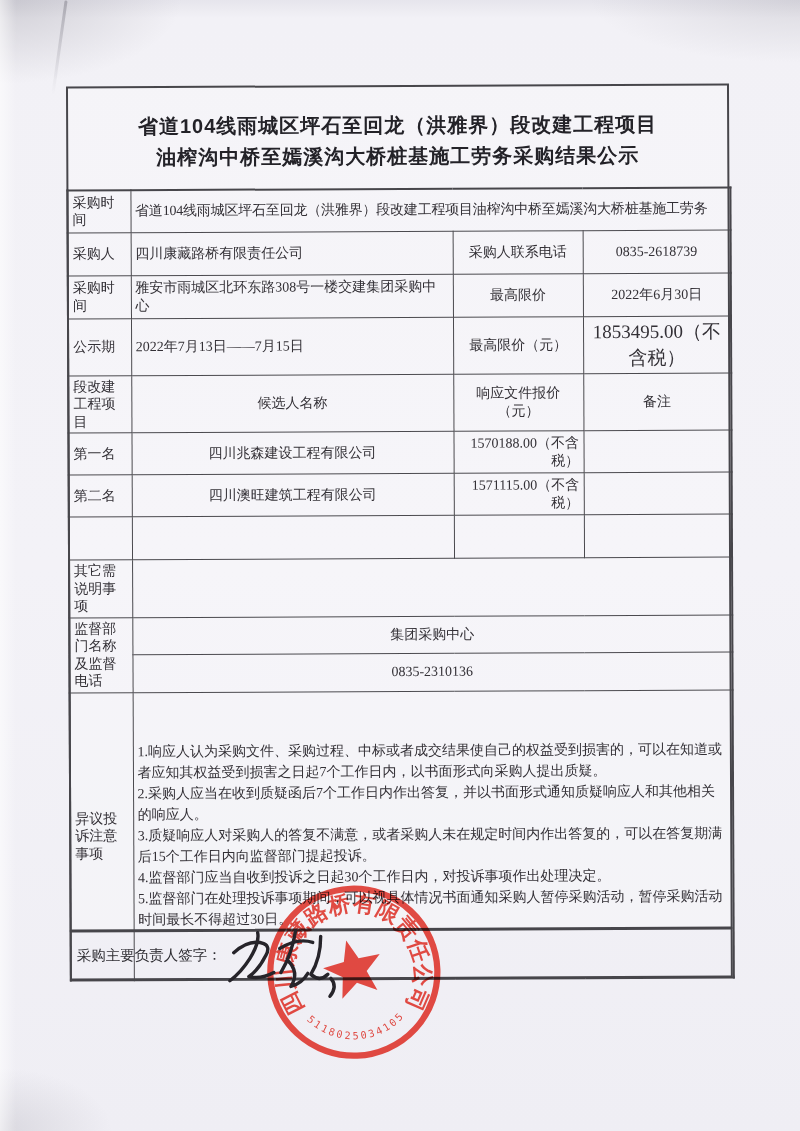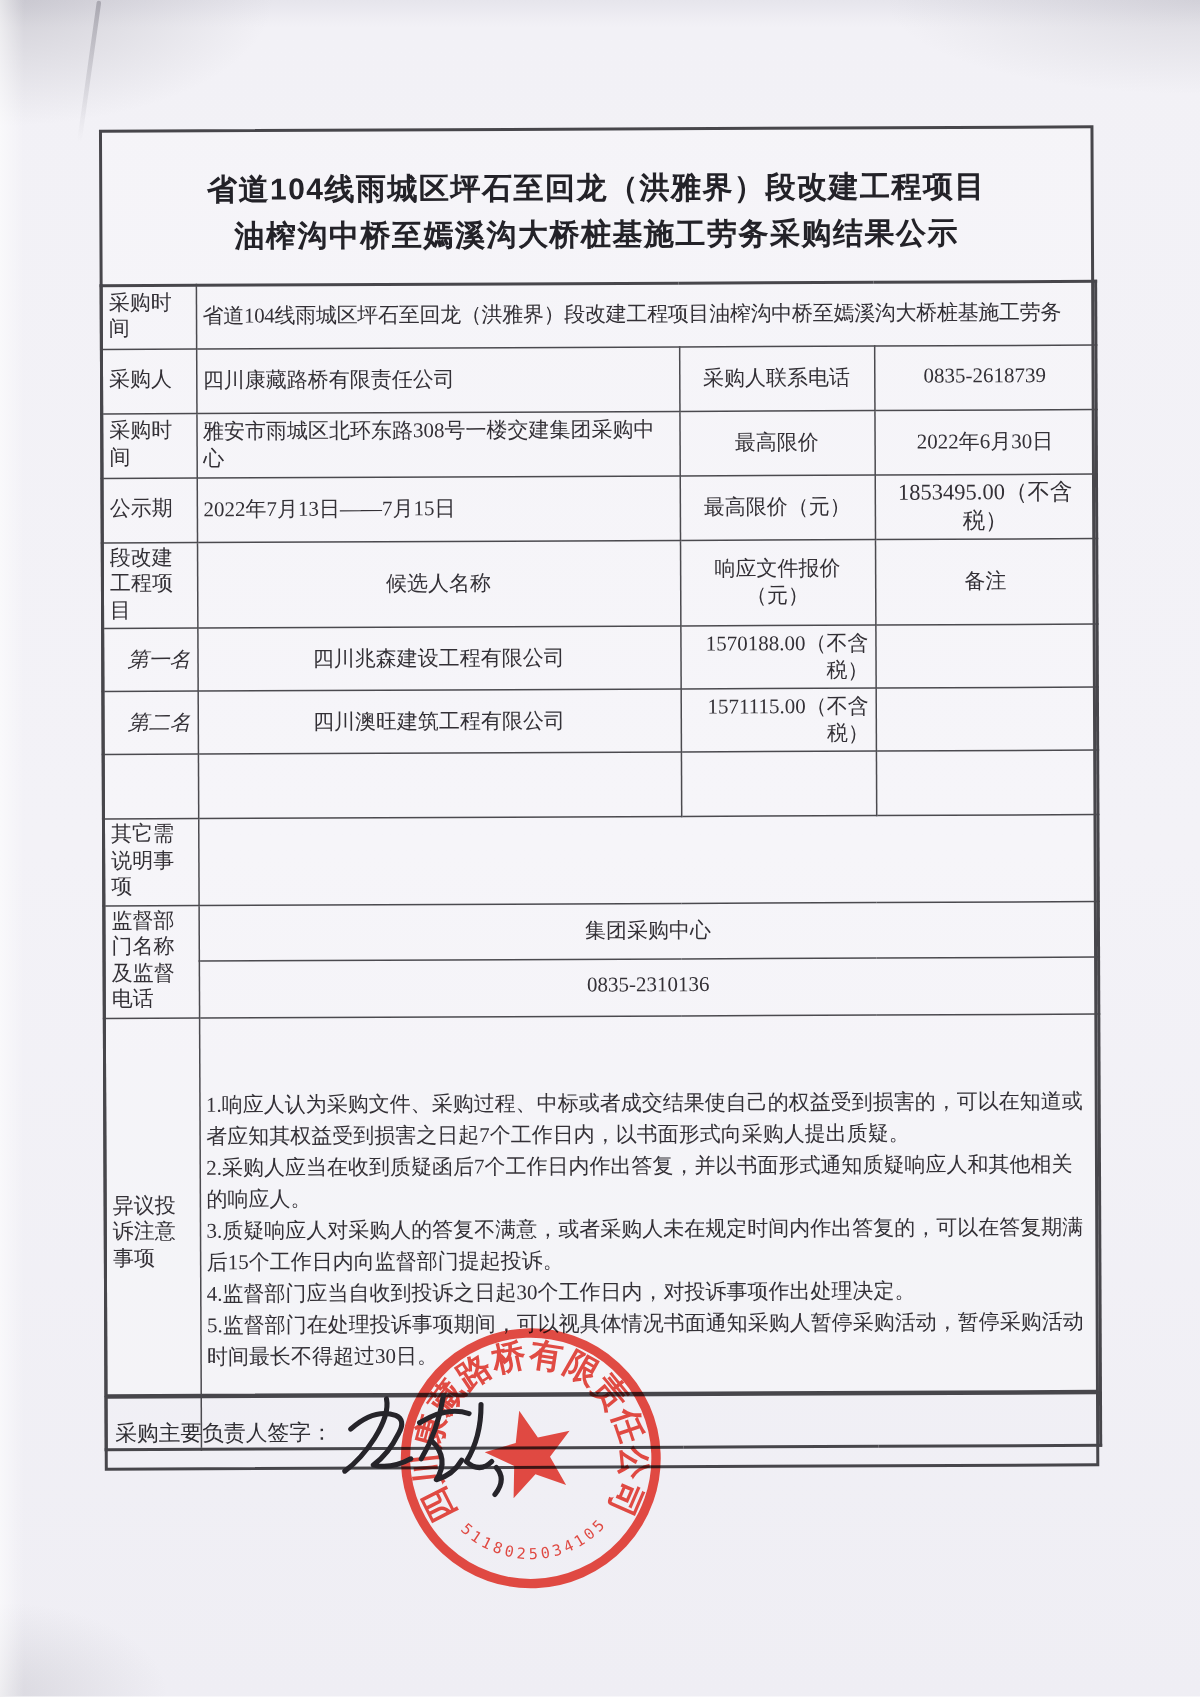--- a/index.html
+++ b/index.html
@@ -44,21 +44,21 @@
   table.main td {
     border:1px solid #4b4a4f; font-size:14px; color:#333036;
     padding:2px 4px; vertical-align:middle; overflow:hidden;
   }
   table.main { border:2px solid #47464b; }
   col.c1 { width:63px; } col.c2 { width:322px; } col.c3 { width:130px; } col.c4 { width:148px; }
 
   td.lbl { text-align:left; line-height:1.25; padding-left:3px; }
   td.ctr { text-align:center; }
   td.val { text-align:left; }
-  td.rank { text-align:right; font-size:12.5px;font-style:italic; }
+  td.rank { text-align:left; font-size:12.5px; }
   td.project-val { font-size:13px; white-space:nowrap; letter-spacing:-0.2px; }
   td.quote { text-align:right; font-size:13.5px; padding-left:8px;margin-left:14px; }
   td.name-ctr { text-align:center; font-size:13.5px; }
   td.objection-cell { padding:8px 10px; }
   .objection-text div { font-size:14px; line-height:1.5; text-align:left; }
 
   tr.r1{height:42px} tr.r2{height:43px} tr.r3{height:43px} tr.r4{height:40px}
   tr.r5{height:46px} tr.r6{height:42px} tr.r7{height:42px} tr.r8{height:43px}
   tr.r9{height:36px} tr.r10a{height:37px} tr.r10b{height:38px} tr.r11{height:288px}
 
@@ -111,21 +111,21 @@
       <tr class="r3">
         <td class="lbl">采购时间</td>
         <td class="val">雅安市雨城区北环东路308号一楼交建集团采购中心</td>
         <td class="ctr">最高限价</td>
         <td class="ctr">2022年6月30日</td>
       </tr>
       <tr class="r4">
         <td class="lbl">公示期</td>
         <td class="val">2022年7月13日——7月15日</td>
         <td class="ctr">最高限价（元）</td>
-        <td class="ctr" style="font-size:15px">1853495.00（不含税）</td>
+        <td class="ctr" style="font-size:19px">1853495.00（不含税）</td>
       </tr>
       <tr class="r5">
         <td class="lbl">段改建工程项目</td>
         <td class="ctr">候选人名称</td>
         <td class="ctr">响应文件报价（元）</td>
         <td class="ctr">备注</td>
       </tr>
       <tr class="r6">
         <td class="rank">第一名</td>
         <td class="name-ctr">四川兆森建设工程有限公司</td>

